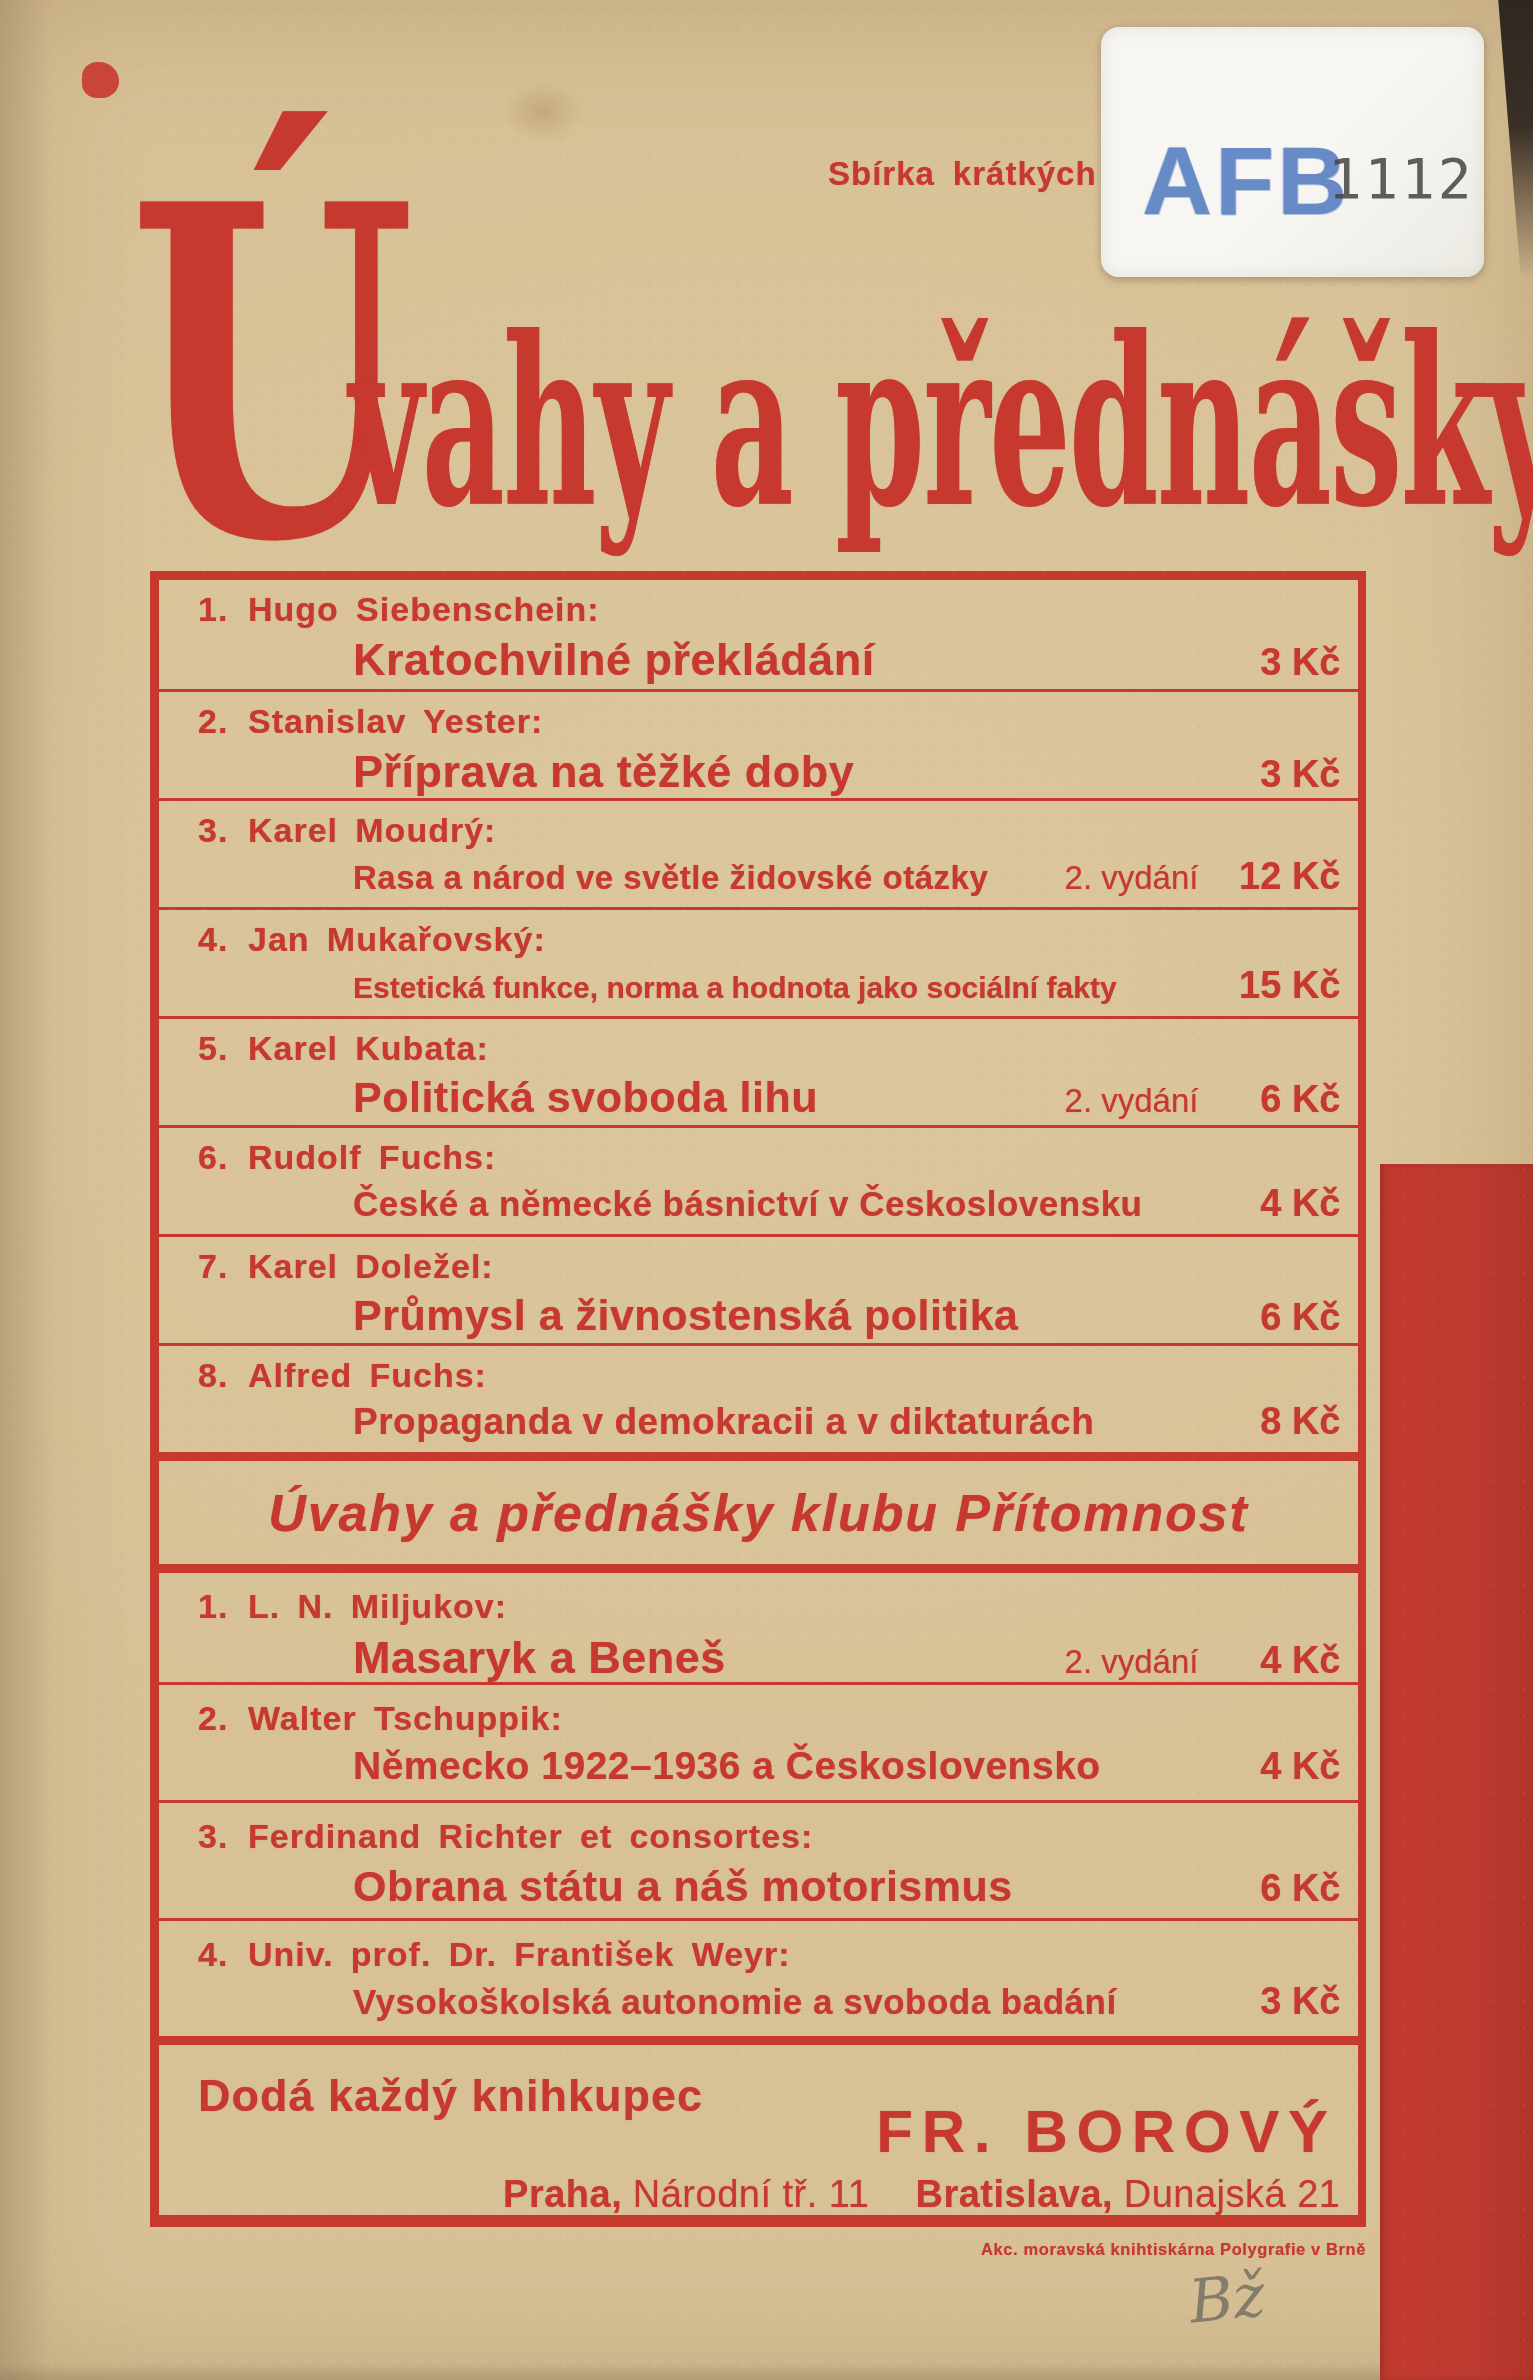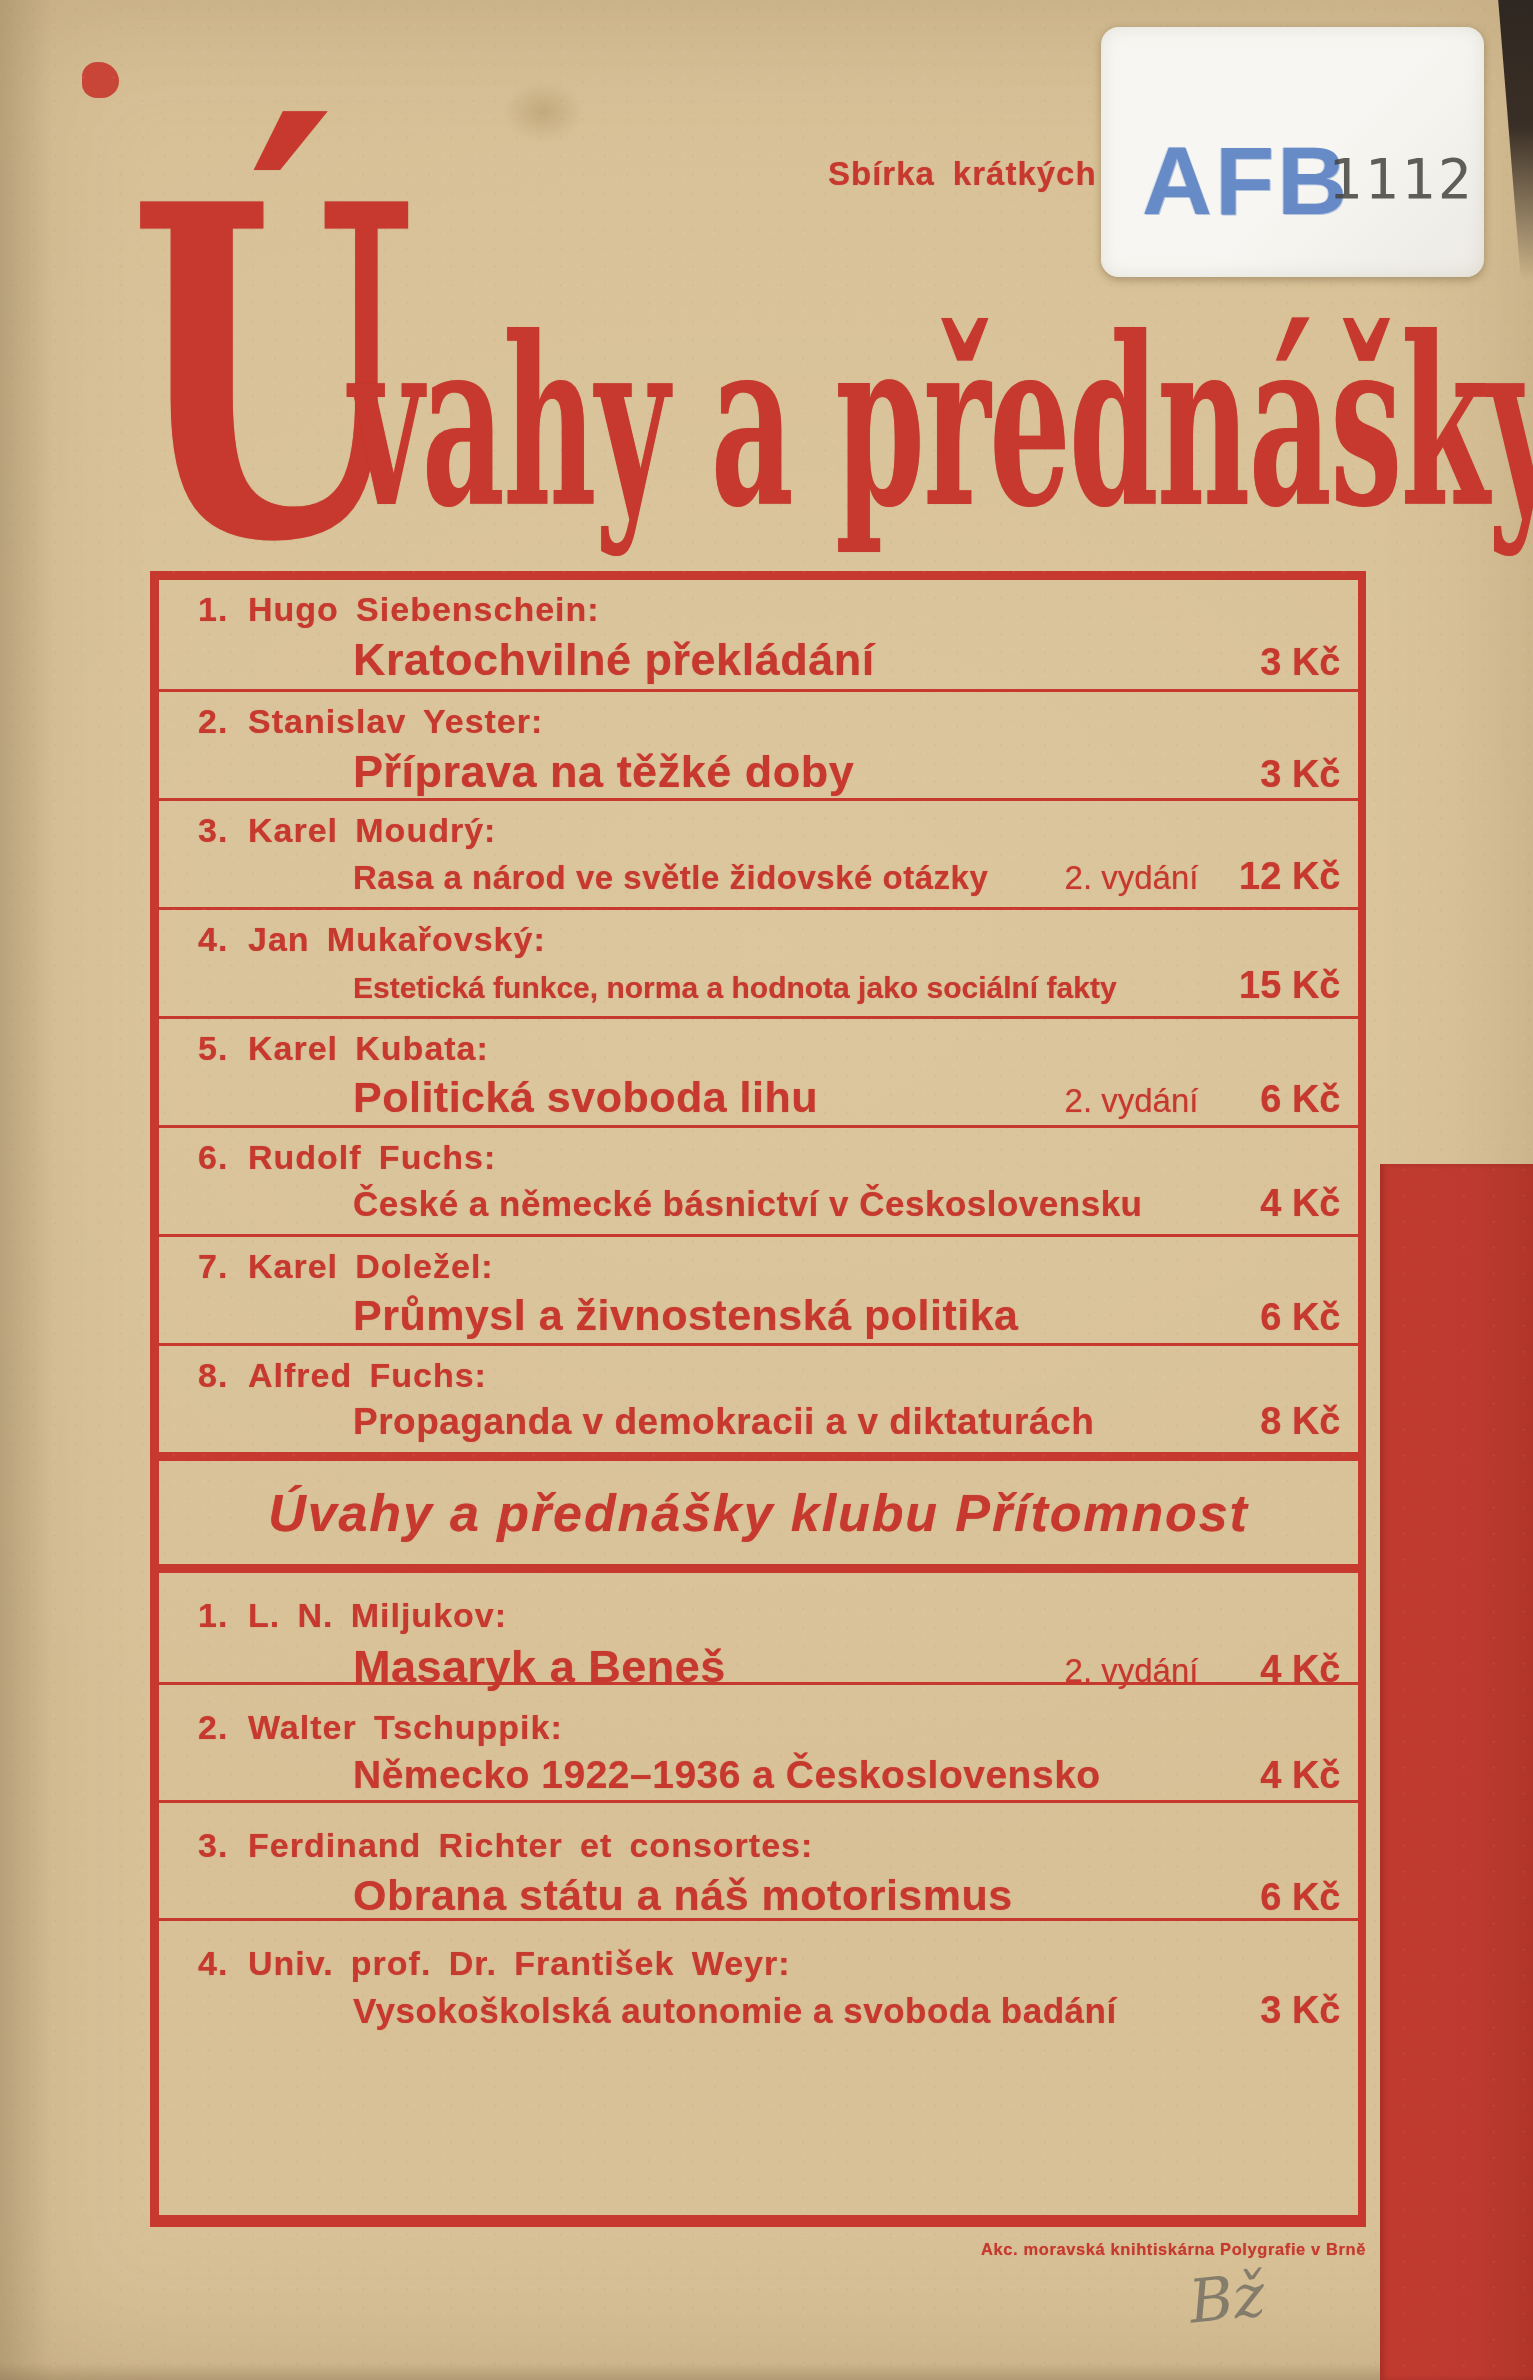--- a/index.html
+++ b/index.html
@@ -54,21 +54,21 @@
     transform:scaleX(.55);transform-origin:0 0;white-space:nowrap;z-index:1;}
 
   
   .frame{position:absolute;left:150px;top:571px;width:1216px;height:1656px;
     box-sizing:border-box;border:9.7px solid #c7392e;border-bottom-width:12.6px;border-right-width:8.7px;
     display:flex;flex-direction:column;}
   .row{box-sizing:border-box;padding:9.7px 17.5px 0 39px;}
   .row.sep{border-top:3.9px solid #c7392e;}
   .row.thick{border-top:9.7px solid #c7392e;}
   .r1{height:109px;}
-  .r2{height:118px;padding-top:23px;}
+  .r2{height:118px;padding-top:14px;}
   .line1{font-size:34px;font-weight:bold;letter-spacing:1px;word-spacing:6.8px;white-space:nowrap;}
   .num{display:inline-block;min-width:50px;}
   .line2{display:flex;align-items:baseline;padding-left:155px;margin-top:5.8px;}
   .btitle{font-weight:bold;letter-spacing:0.5px;white-space:nowrap;}
   .gap{flex:1;}
   .edition{font-size:33px;font-weight:normal;margin-right:27px;white-space:nowrap;}
   .price{min-width:115px;text-align:right;font-size:38px;font-weight:bold;white-space:nowrap;}
   .t46{font-size:45px;} .t44{font-size:43px;} .t40{font-size:39px;}
   .t38{font-size:37px;} .t36{font-size:35px;} .t34{font-size:33px;} .t31{font-size:30px;letter-spacing:0;}
   .club-heading{height:103px;display:flex;align-items:center;justify-content:center;
@@ -216,20 +216,31 @@
 
     <div class="row r2 sep">
       <div class="line1 ink"><span class="num">4.</span><span>Univ. prof. Dr. František Weyr:</span></div>
       <div class="line2 ink">
           <span class="btitle t36">Vysokoškolská autonomie a svoboda badání</span>
           <span class="gap"></span>
           <span class="price">3 Kč</span>
         </div>
     </div>
 
+    <div class="footer thick" style="border-top:9.7px solid #c7392e;">
+      <div class="dealer-note ink">Dodá každý knihkupec</div>
+      <div class="publisher ink">FR. BOROVÝ</div>
+      <div class="addresses ink">
+        <span class="addr-city">Praha,</span>
+        <span class="addr-street">Národní tř. 11</span>
+        <span class="addr-spacer"></span>
+        <span class="addr-city">Bratislava,</span>
+        <span class="addr-street">Dunajská 21</span>
+      </div>
+    </div>
 
   </div>
 
   <div class="red-band"></div>
 
   <div class="imprint ink">Akc. moravská knihtiskárna Polygrafie v Brně</div>
 
   <div class="handwriting">Bž</div>
 
 </div>

